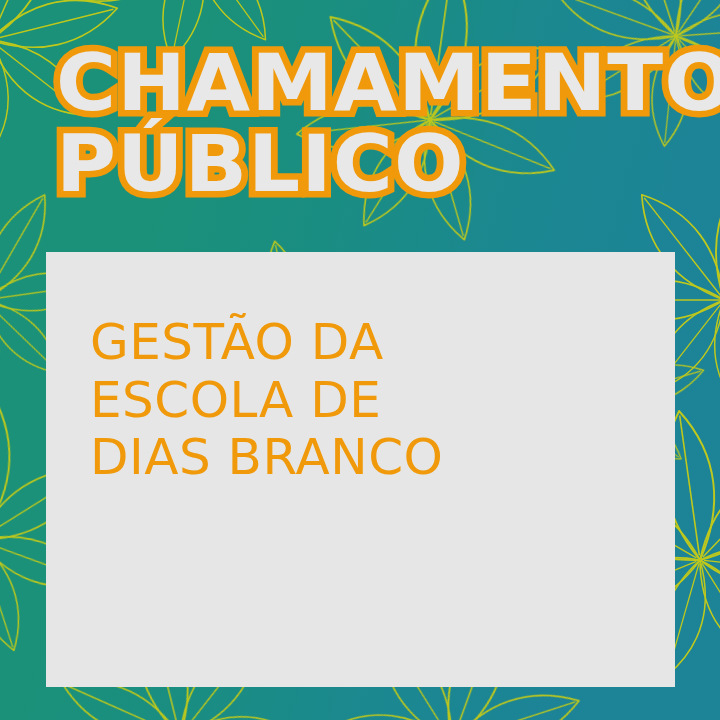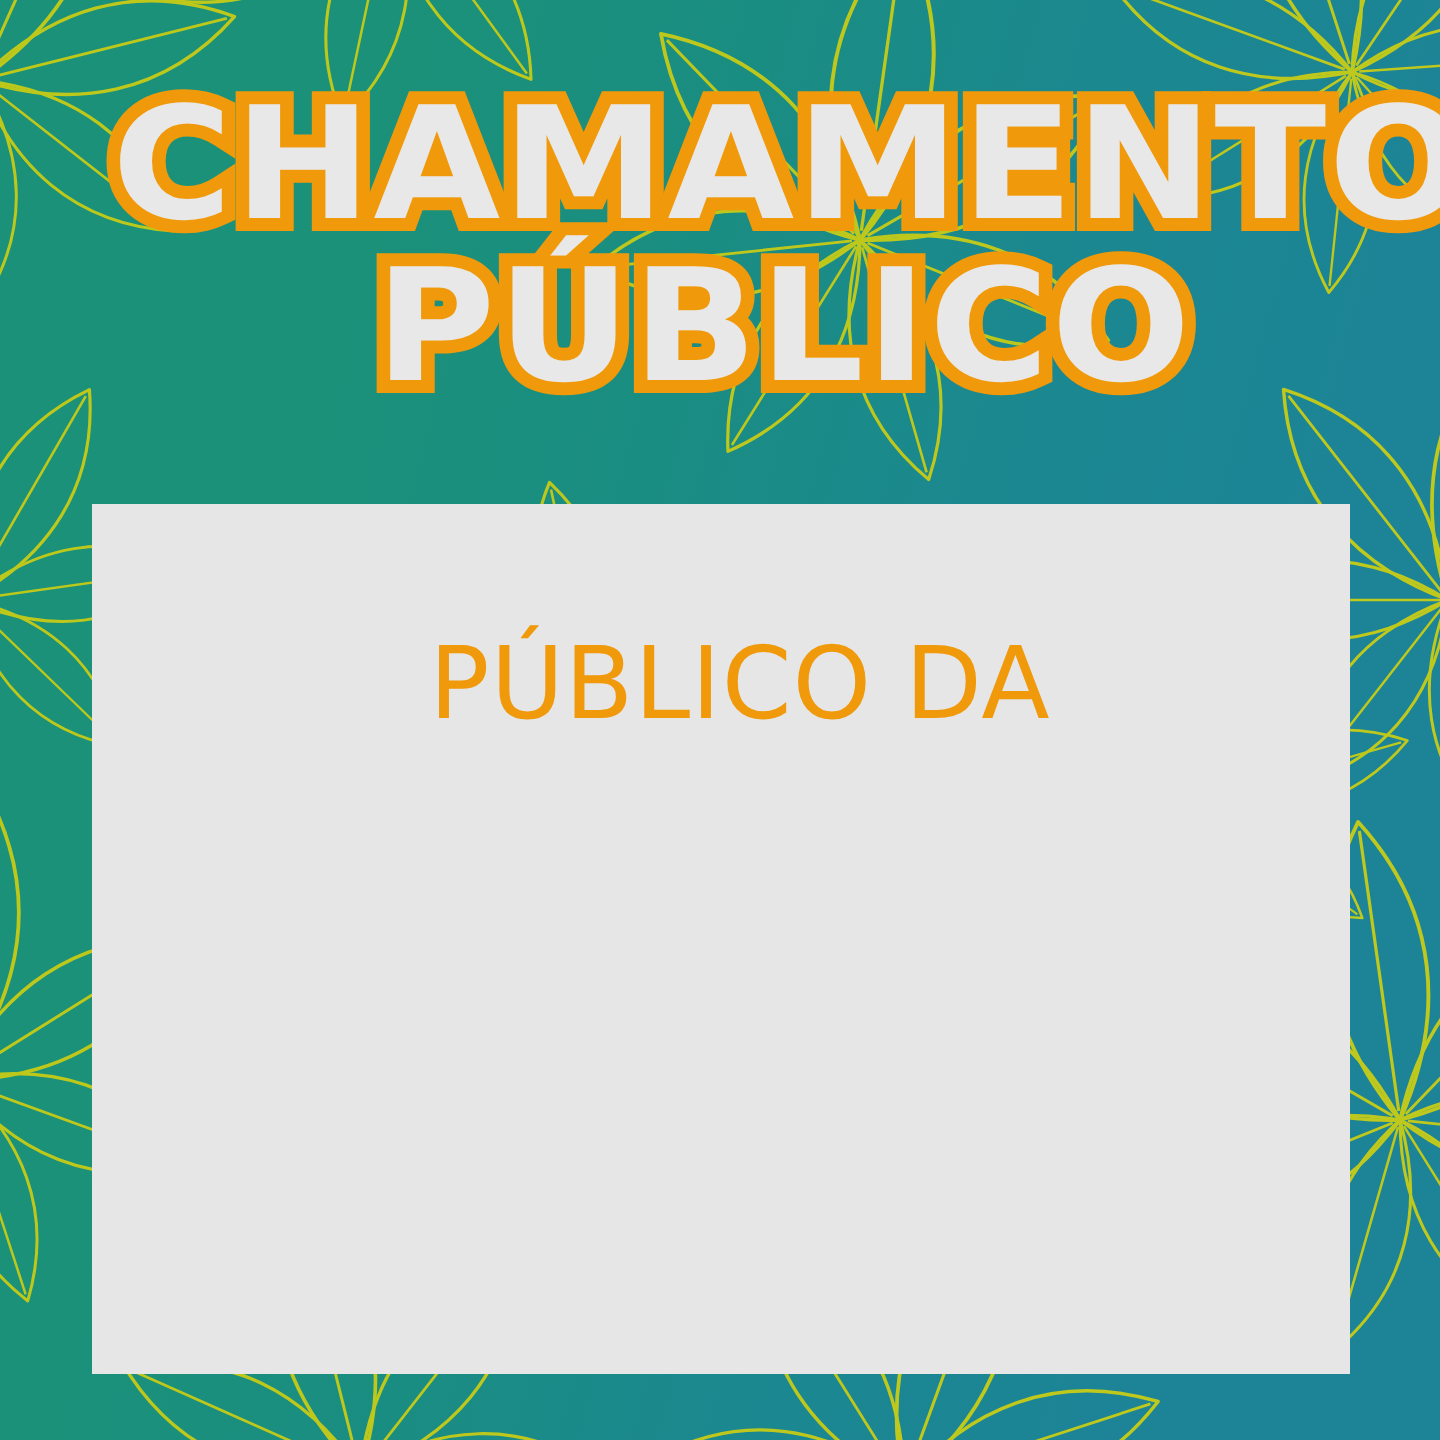--- a/index.html
+++ b/index.html
@@ -6,21 +6,20 @@
     margin: 0;
     padding: 0;
     background: #ffffff;
   }
   #poster {
     position: relative;
     width: 720px;
     height: 720px;
     overflow: hidden;
     font-family: "Liberation Sans", sans-serif;
-    text-align: center;
   }
 
   
   #bg-gradient {
     position: absolute;
     inset: 0;
     background: linear-gradient(105deg,
                 #1b9179 0%,
                 #1b9179 22%,
                 #1a8d82 42%,
@@ -137,17 +136,19 @@
     </svg>
   </div>
 
   <div id="headline">
     <span class="headline-line" id="headline-line-1">CHAMAMENTO</span>
     <span class="headline-line" id="headline-line-2">PÚBLICO</span>
   </div>
 
   <div id="content-panel">
     <div id="body-text">
-      <span class="body-line">PÚBLICO DA</span>
+      <span class="body-line">GESTÃO DA</span>
+      <span class="body-line">ESCOLA DE</span>
+      <span class="body-line">DIAS BRANCO</span>
     </div>
   </div>
 
 </div>
 
 </body></html>

